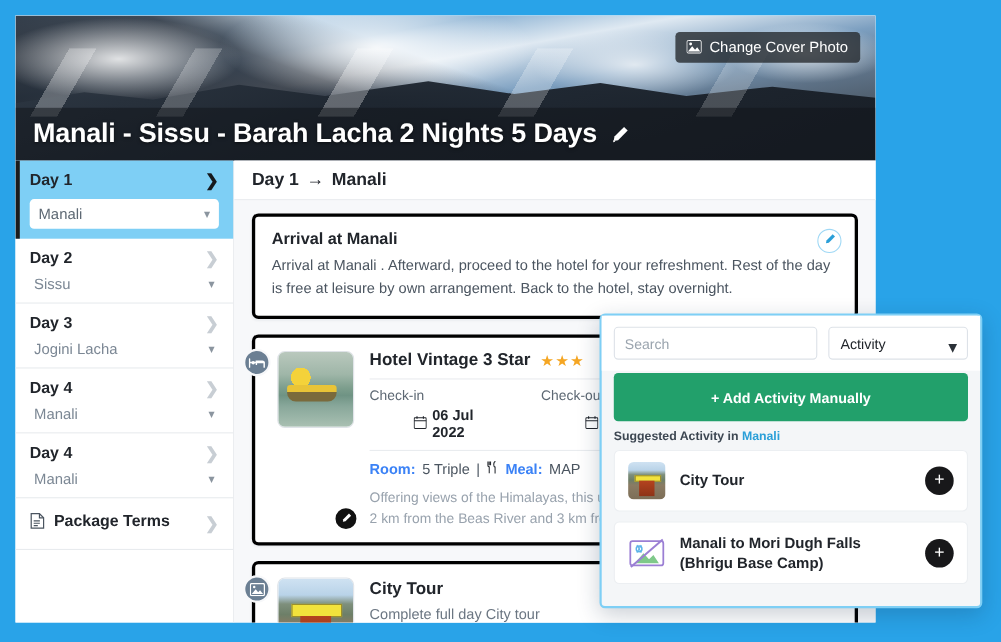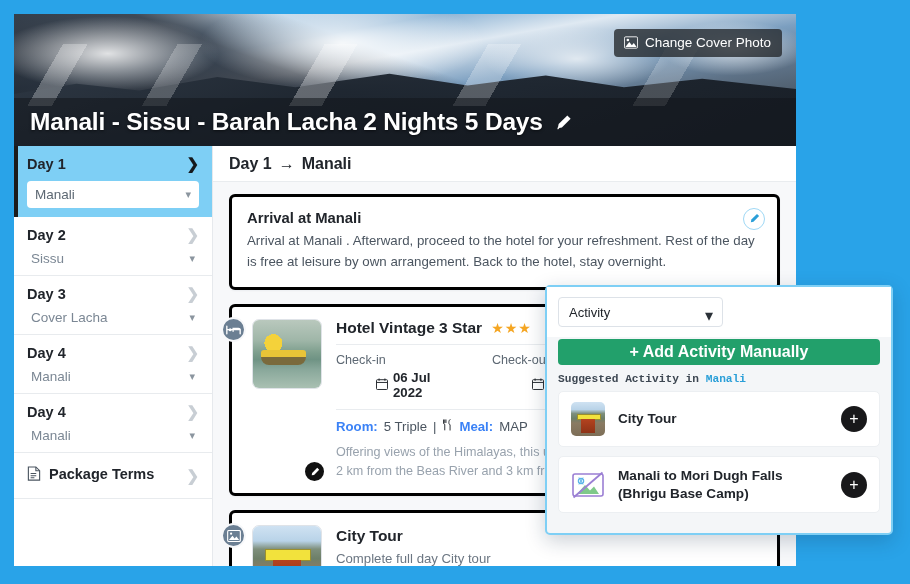--- a/index.html
+++ b/index.html
@@ -213,25 +213,25 @@
   }
   .search-inp::placeholder { color: #9aa4ae; }
   .sel-wrap { position: relative; width: 165px; }
   .sel {
     width: 100%; height: 30px; border: 1px solid #dde2e8; border-radius: 4px;
     padding: 0 26px 0 10px; font-size: 13px; color: #21252b; background: #fff;
     font-family: "Liberation Sans", sans-serif; appearance: none; outline: none; cursor: pointer;
   }
   .sel-caret { position: absolute; right: 10px; top: 9px; pointer-events: none; color:#2b3138; }
   .add-btn {
-    margin: 2px 11px 0; height: 26px; background: #22a06b; color: #fff;
-    border: none; border-radius: 4px; font-size: 16px; font-weight: 700;
+    margin: 2px 11px 0; height: 44px; background: #22a06b; color: #fff;
+    border: none; border-radius: 4px; font-size: 13px; font-weight: 700;
     font-family: "Liberation Sans", sans-serif; cursor: pointer; width: calc(100% - 22px);
   }
-  .sug-label { padding: 8px 11px 6px; font-size: 11.2px; font-weight: 700; color: #3d4752; font-family: Liberation Mono, monospace; }
+  .sug-label { padding: 8px 11px 6px; font-size: 11.2px; font-weight: 700; color: #3d4752; }
   .sug-label .loc { color: #2a9fd8; }
   .sug-list { padding: 0 11px 11px; }
   .sug-item {
     background: #fff; border-radius: 5px; border: 1px solid #eceff2;
     display: flex; align-items: center; gap: 13px; padding: 10px 12px;
     margin-bottom: 9px; cursor: pointer;
   }
   .sug-thumb { width: 34px; height: 34px; border-radius: 5px; overflow: hidden; flex: 0 0 auto; }
   .sug-name { flex: 1; font-size: 13.6px; font-weight: 700; color: #21252b; line-height: 1.3; }
   .plus-btn {
@@ -297,21 +297,21 @@
             <span class="caret">▾</span>
           </div>
         </div>
 
         <div class="day">
           <div class="day-head">
             <span class="day-label">Day 3</span>
             <span class="day-chev">❯</span>
           </div>
           <div class="day-city">
-            <span>Cover Lacha</span>
+            <span>Jogini Lacha</span>
             <span class="caret">▾</span>
           </div>
         </div>
 
         <div class="day">
           <div class="day-head">
             <span class="day-label">Day 4</span>
             <span class="day-chev">❯</span>
           </div>
           <div class="day-city">
@@ -481,20 +481,21 @@
             </div>
           </div>
 
         </div>
       </div>
     </div>
   </div>
 
   <div class="popup">
     <div class="popup-top">
+      <input class="search-inp" type="text" placeholder="Search" style="">
       <div class="sel-wrap">
         <select class="sel">
           <option>Activity</option>
         </select>
         <span class="sel-caret">▾</span>
       </div>
     </div>
 
     <button class="add-btn">+ Add Activity Manually</button>
 

